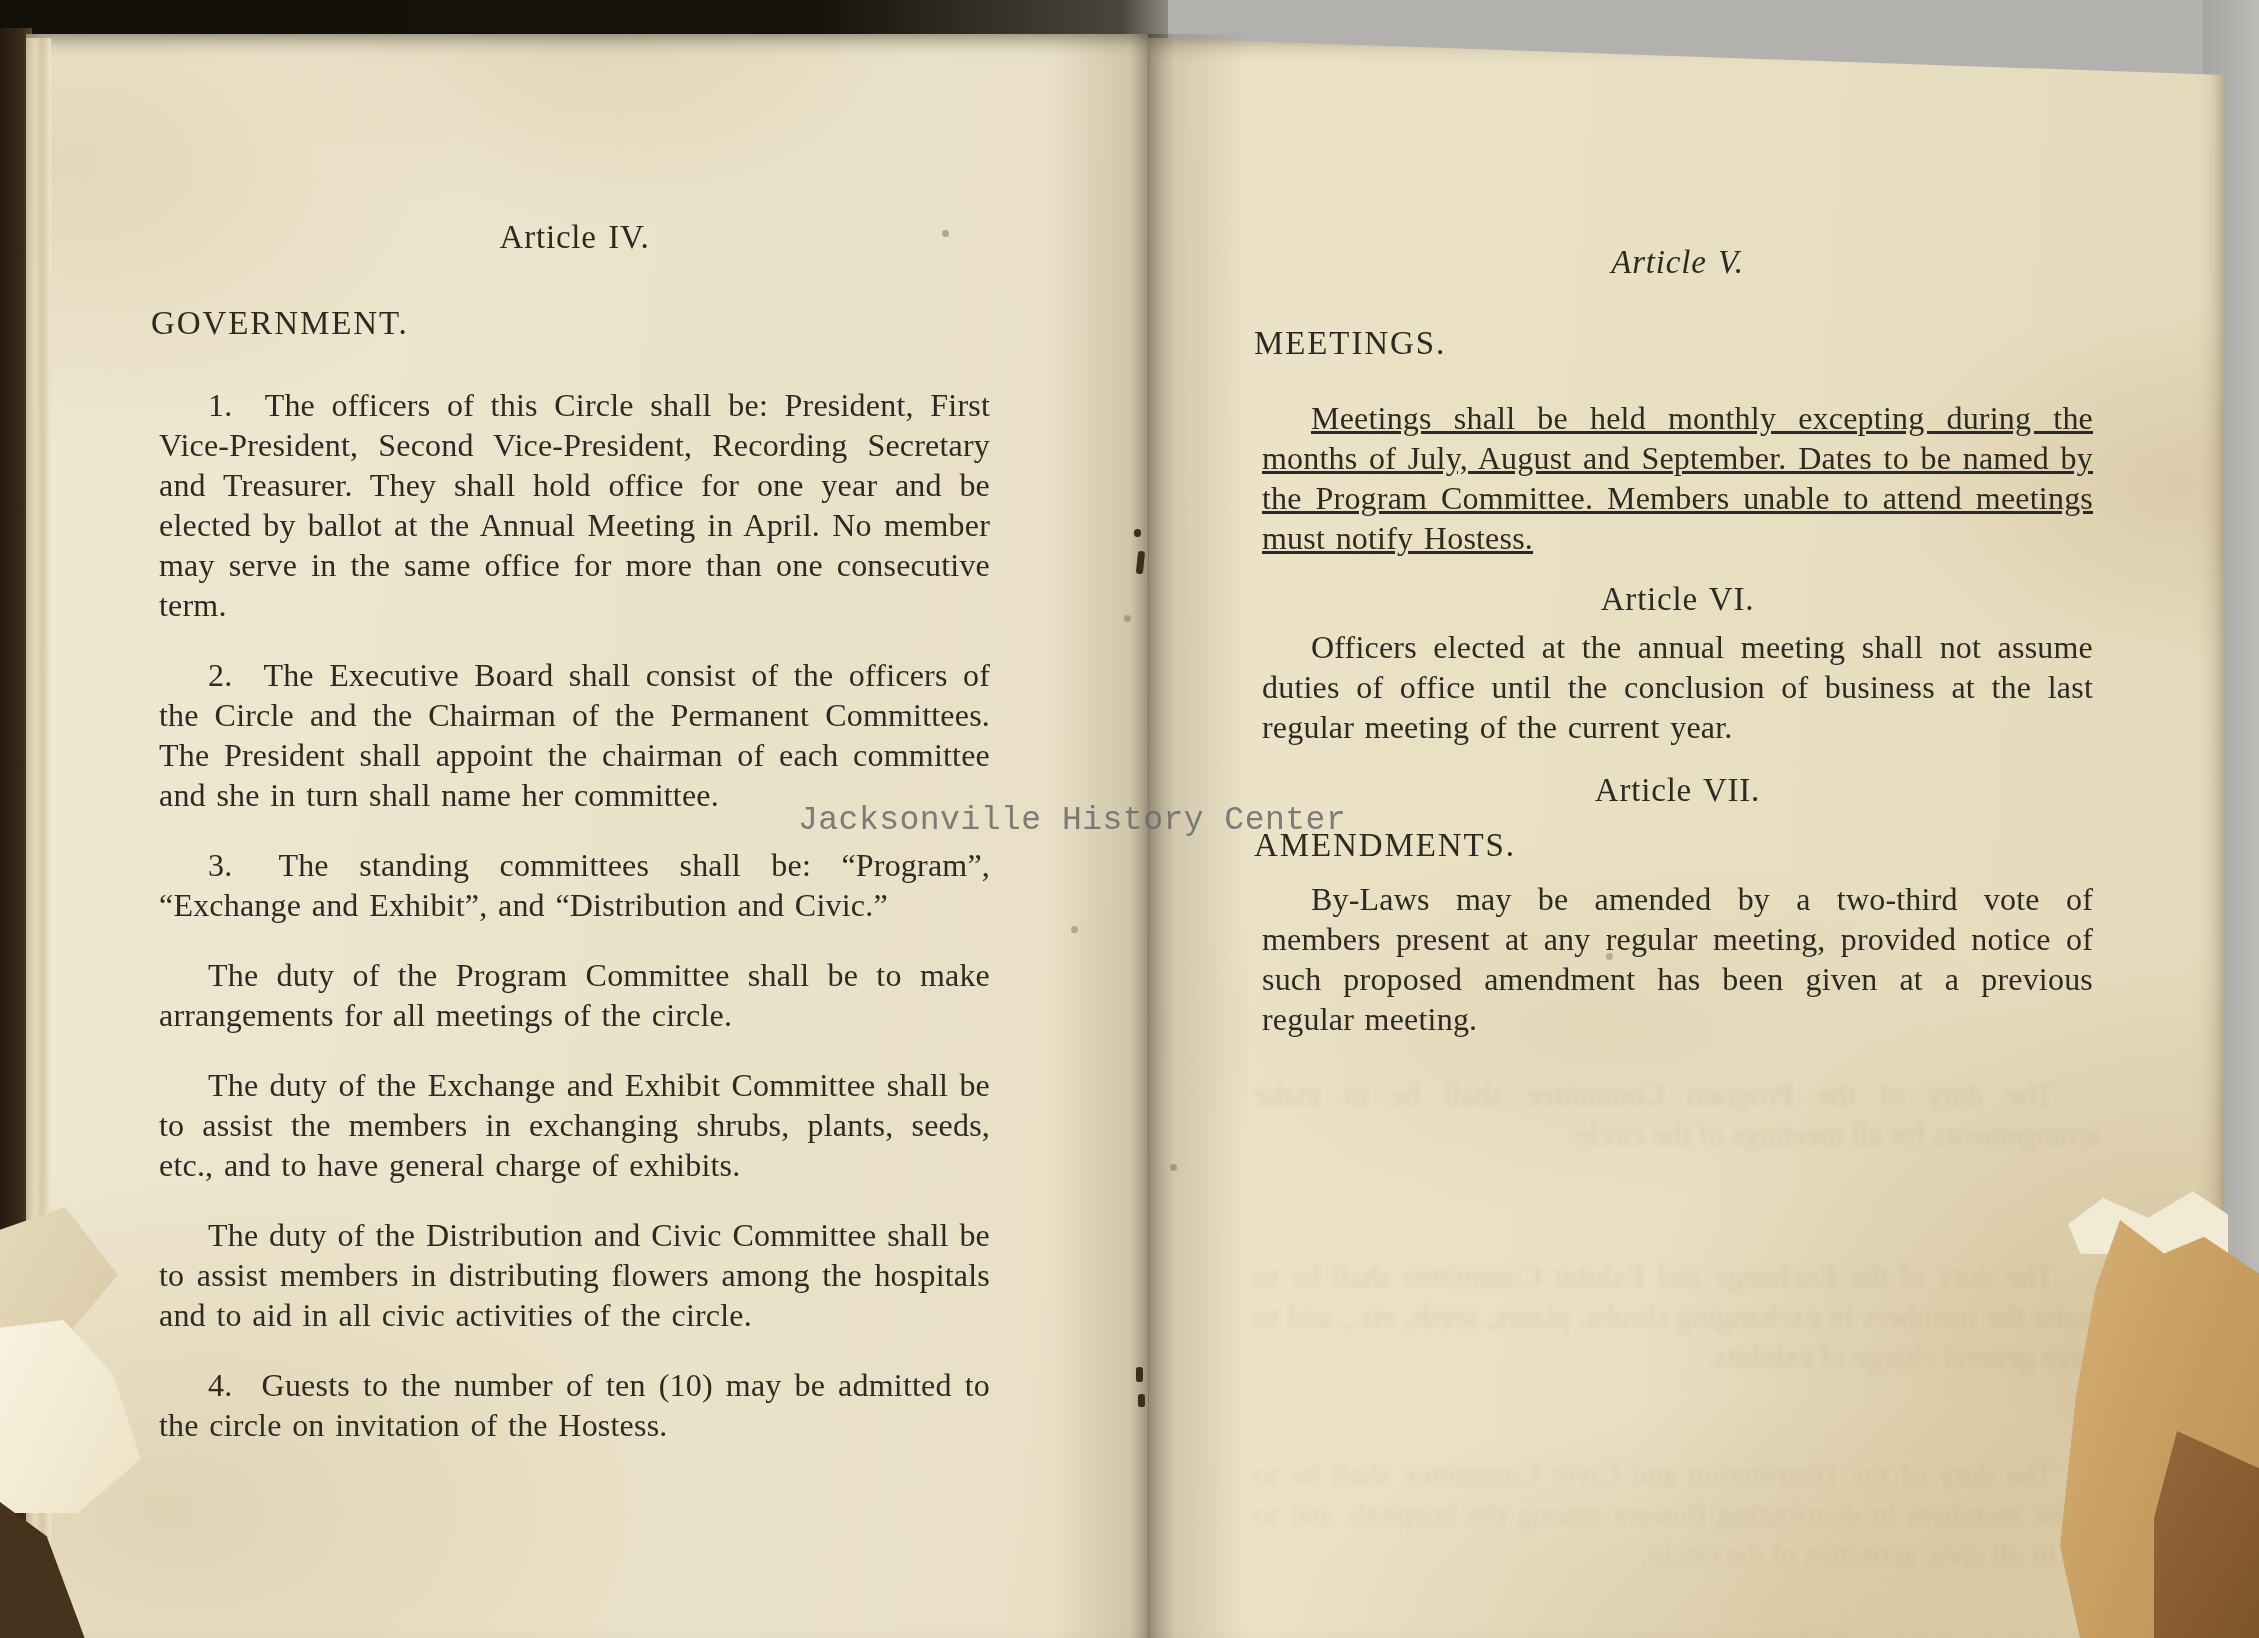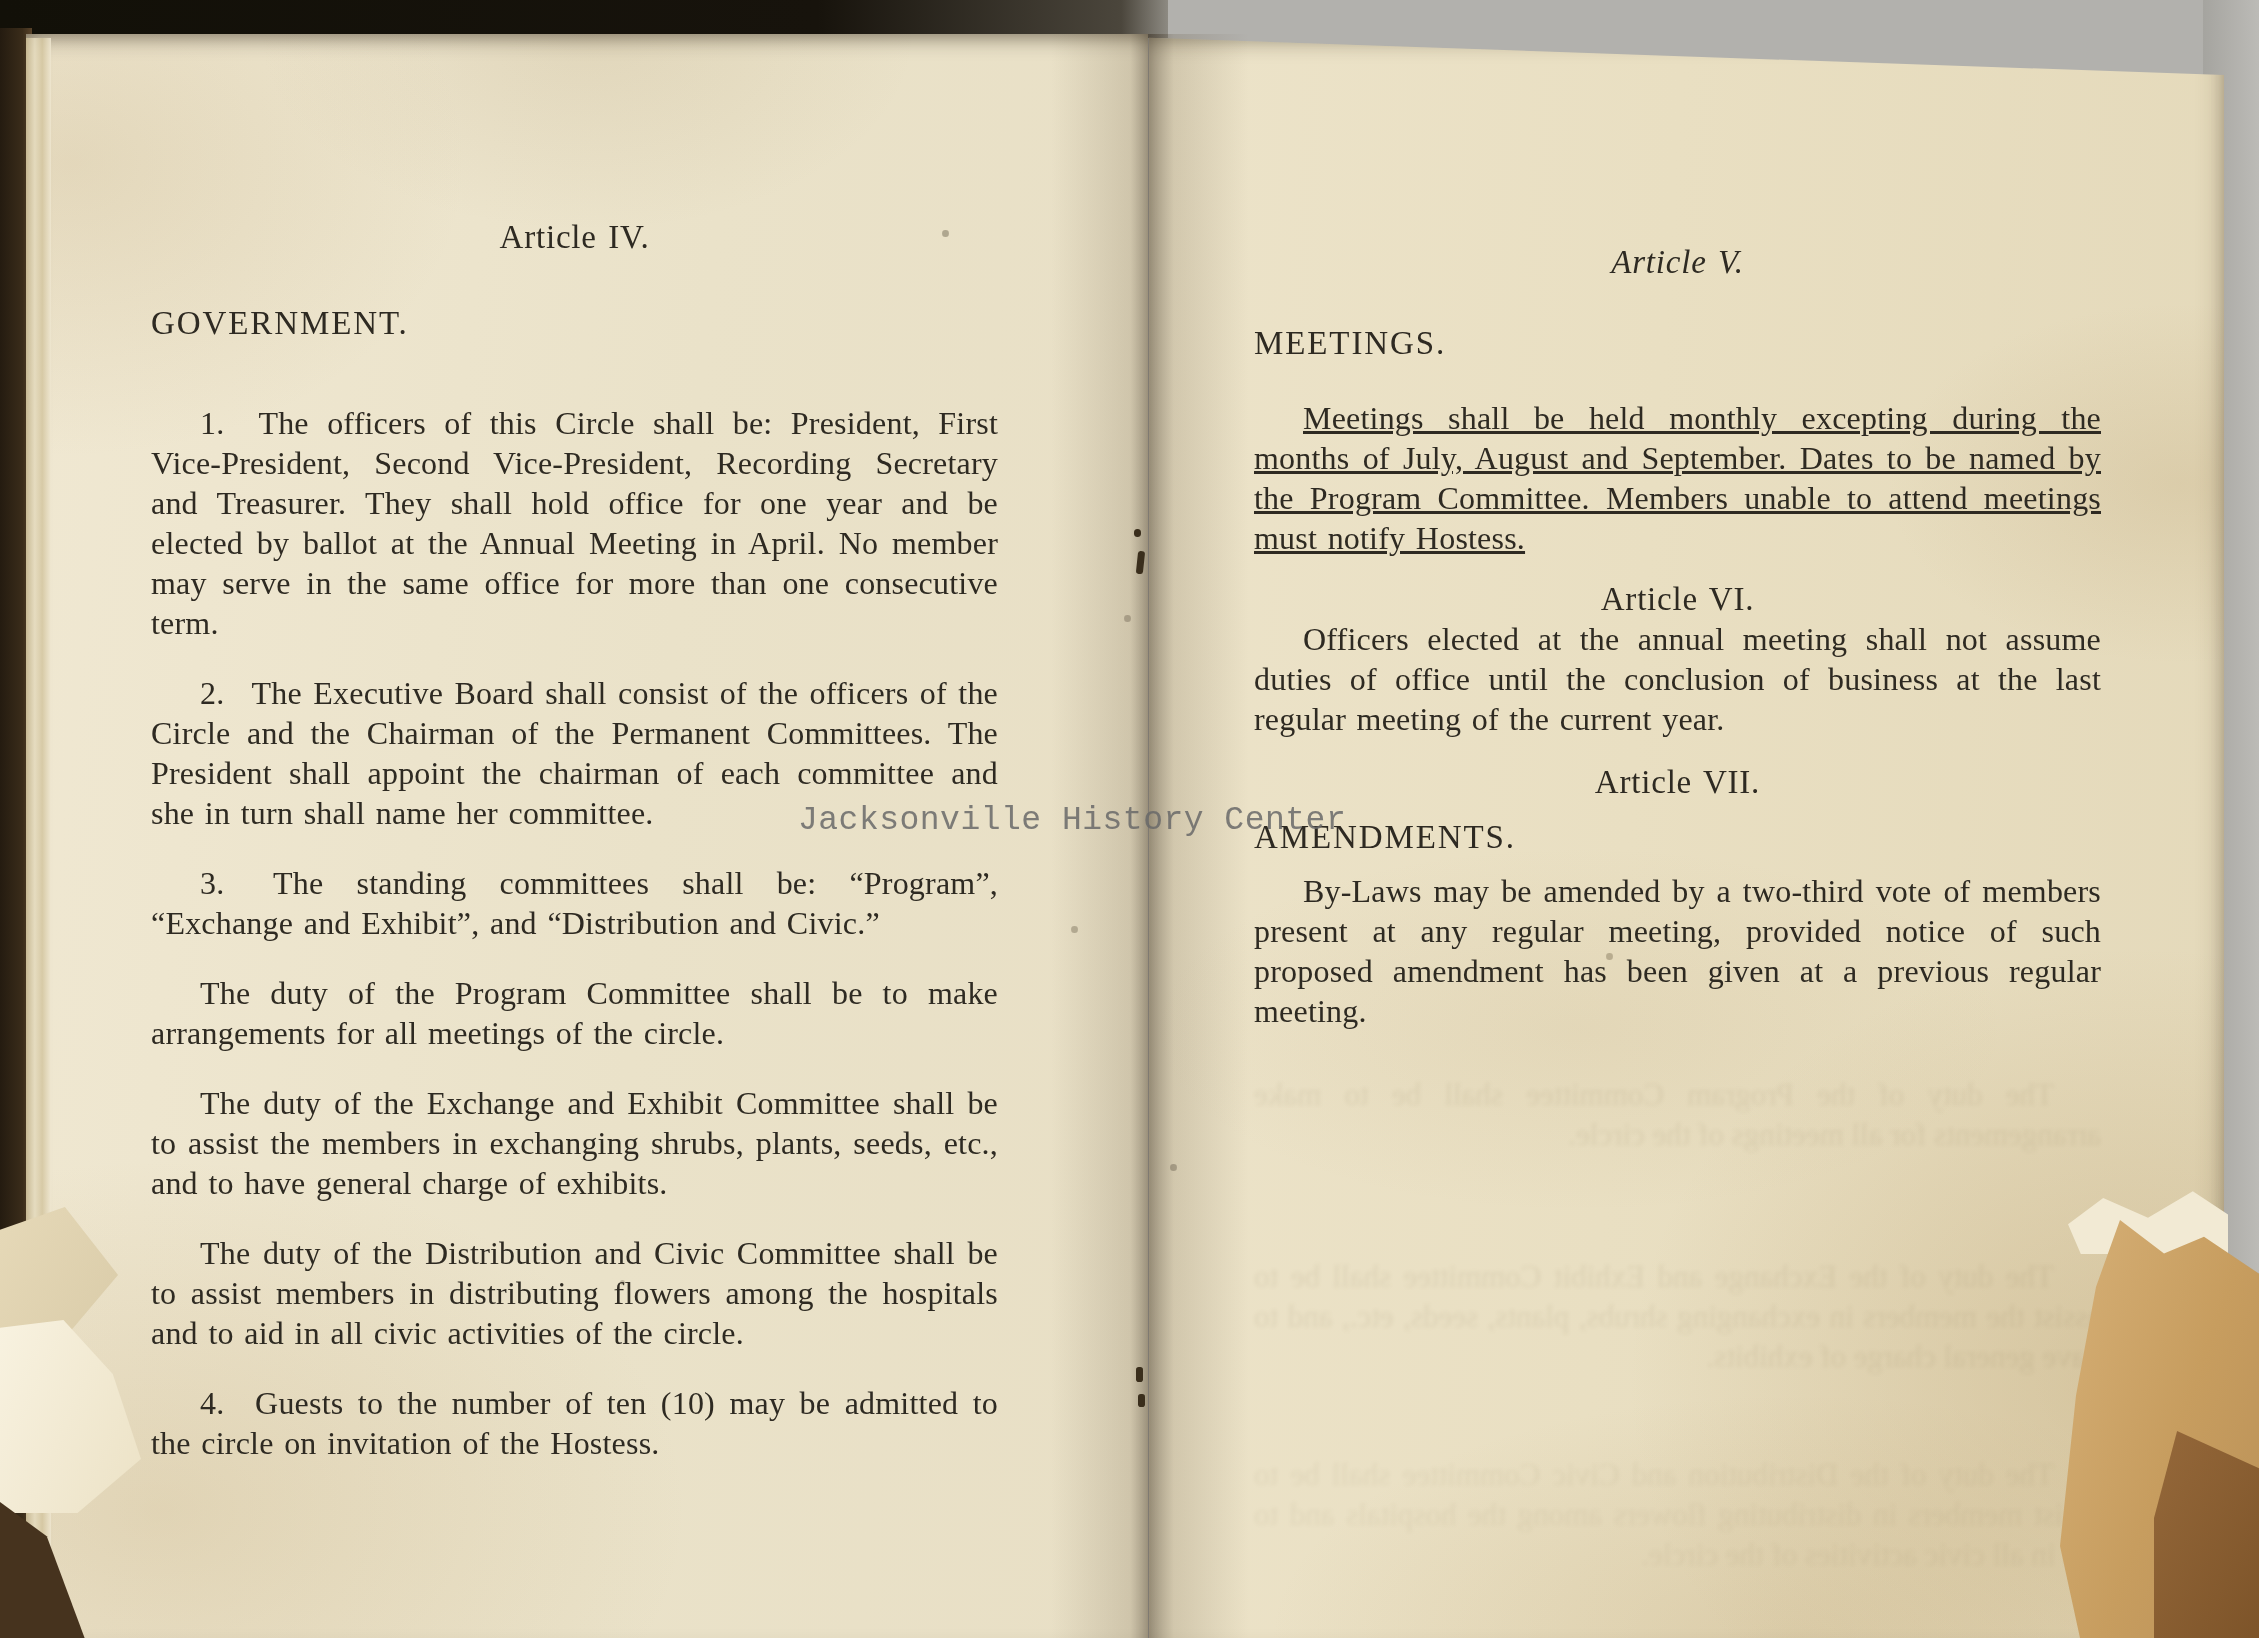--- a/index.html
+++ b/index.html
@@ -71,24 +71,24 @@
     color: #2e2a22;
     font-size: 32px; line-height: 40px;
     letter-spacing: 0.2px; word-spacing: 2.4px;
     text-align: justify;
     hyphens: auto;
   }
   .left-col  { left: 151px;  top: 217px; }
   .right-col { left: 1254px; top: 242px; }
   .col h2 { font-size: 33px; font-weight: normal; text-align: center; margin: 0; letter-spacing: 0.8px; }
   .col h3 { font-size: 33px; font-weight: normal; margin: 0; letter-spacing: 1.9px; text-align: left; }
-  .col p  { margin: 0; text-indent: 49px; }
+  .col p  { margin: 8px; text-indent: 49px; }
 
   .left-col h2 { margin-bottom: 46px; }
-  .left-col h3 { margin-bottom: 60px; }
+  .left-col h3 { margin-bottom: 42px; }
   .left-col p  { margin-bottom: 30px; }
 
   .right-col .h-v    { margin-bottom: 41px; font-style: italic; }
   .right-col .t-meet { margin-bottom: 35px; }
   .right-col .p-v    { margin-bottom: 21px; text-decoration: underline; }
   .right-col .h-vi   { }
   .right-col .p-vi   { margin-bottom: 22.6px; }
   .right-col .h-vii  { margin-bottom: 15px; }
   .right-col .t-amend{ margin-bottom: 14px; }
 

